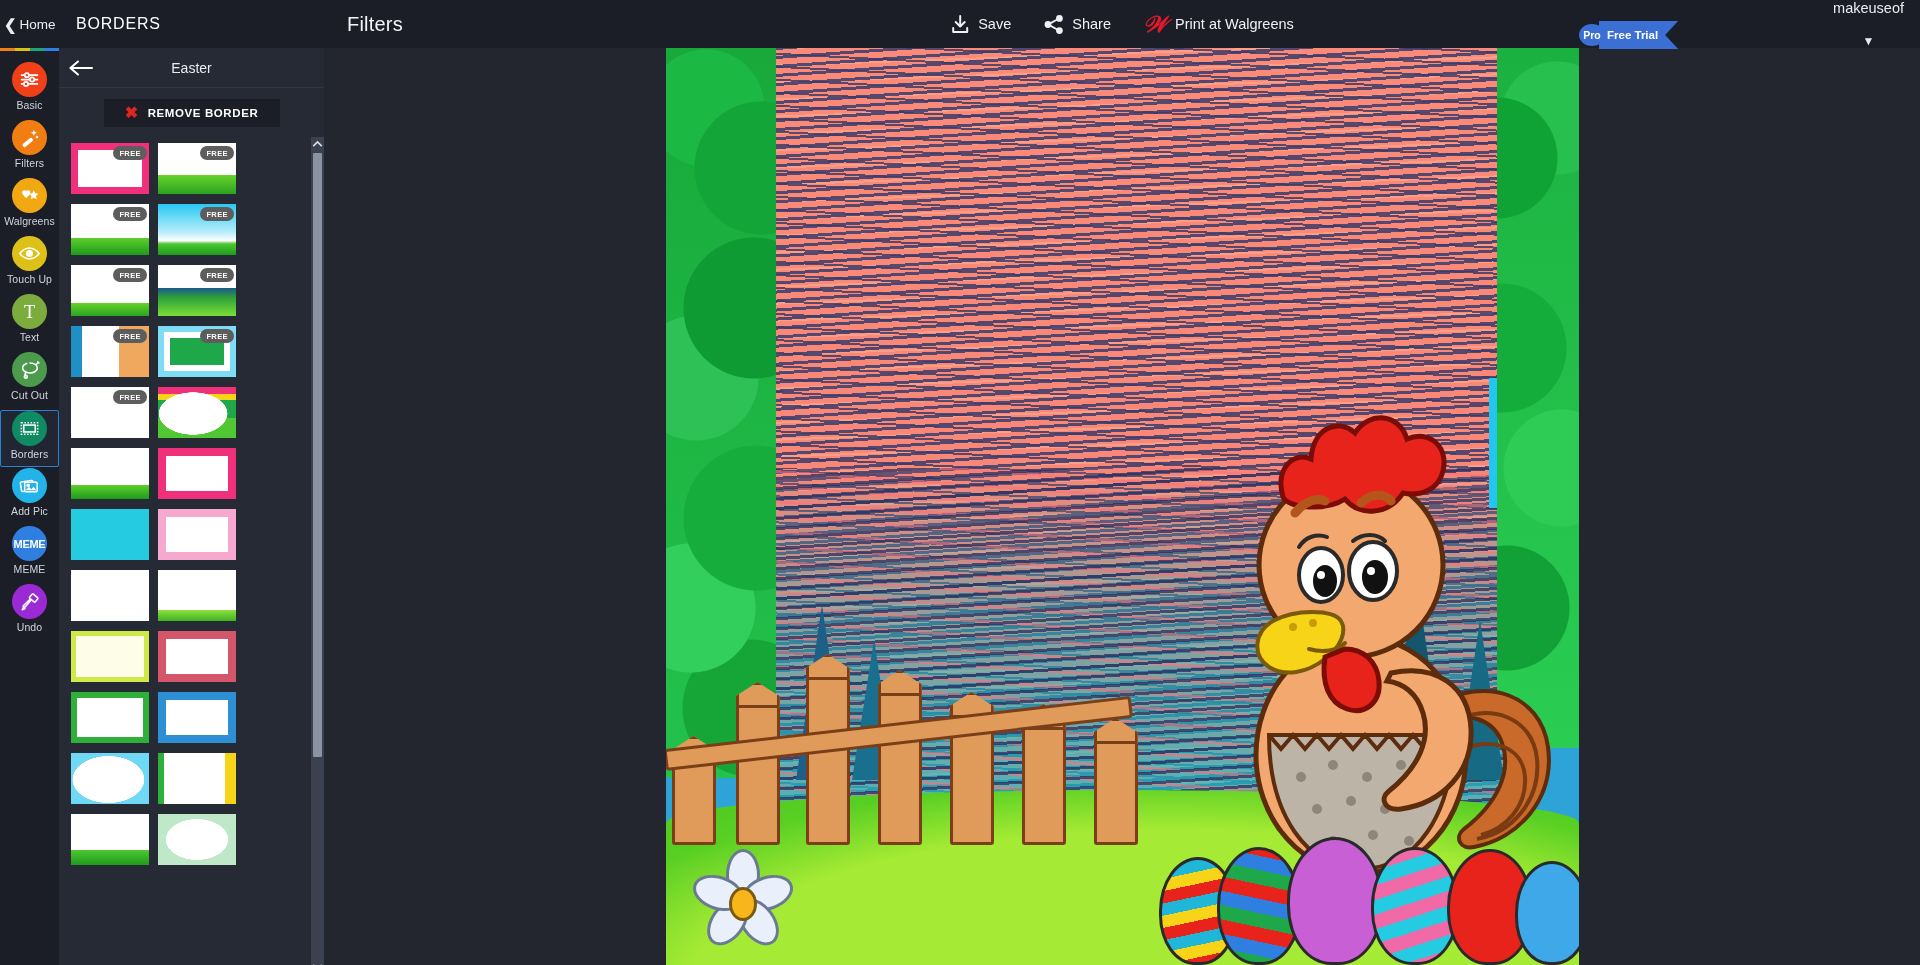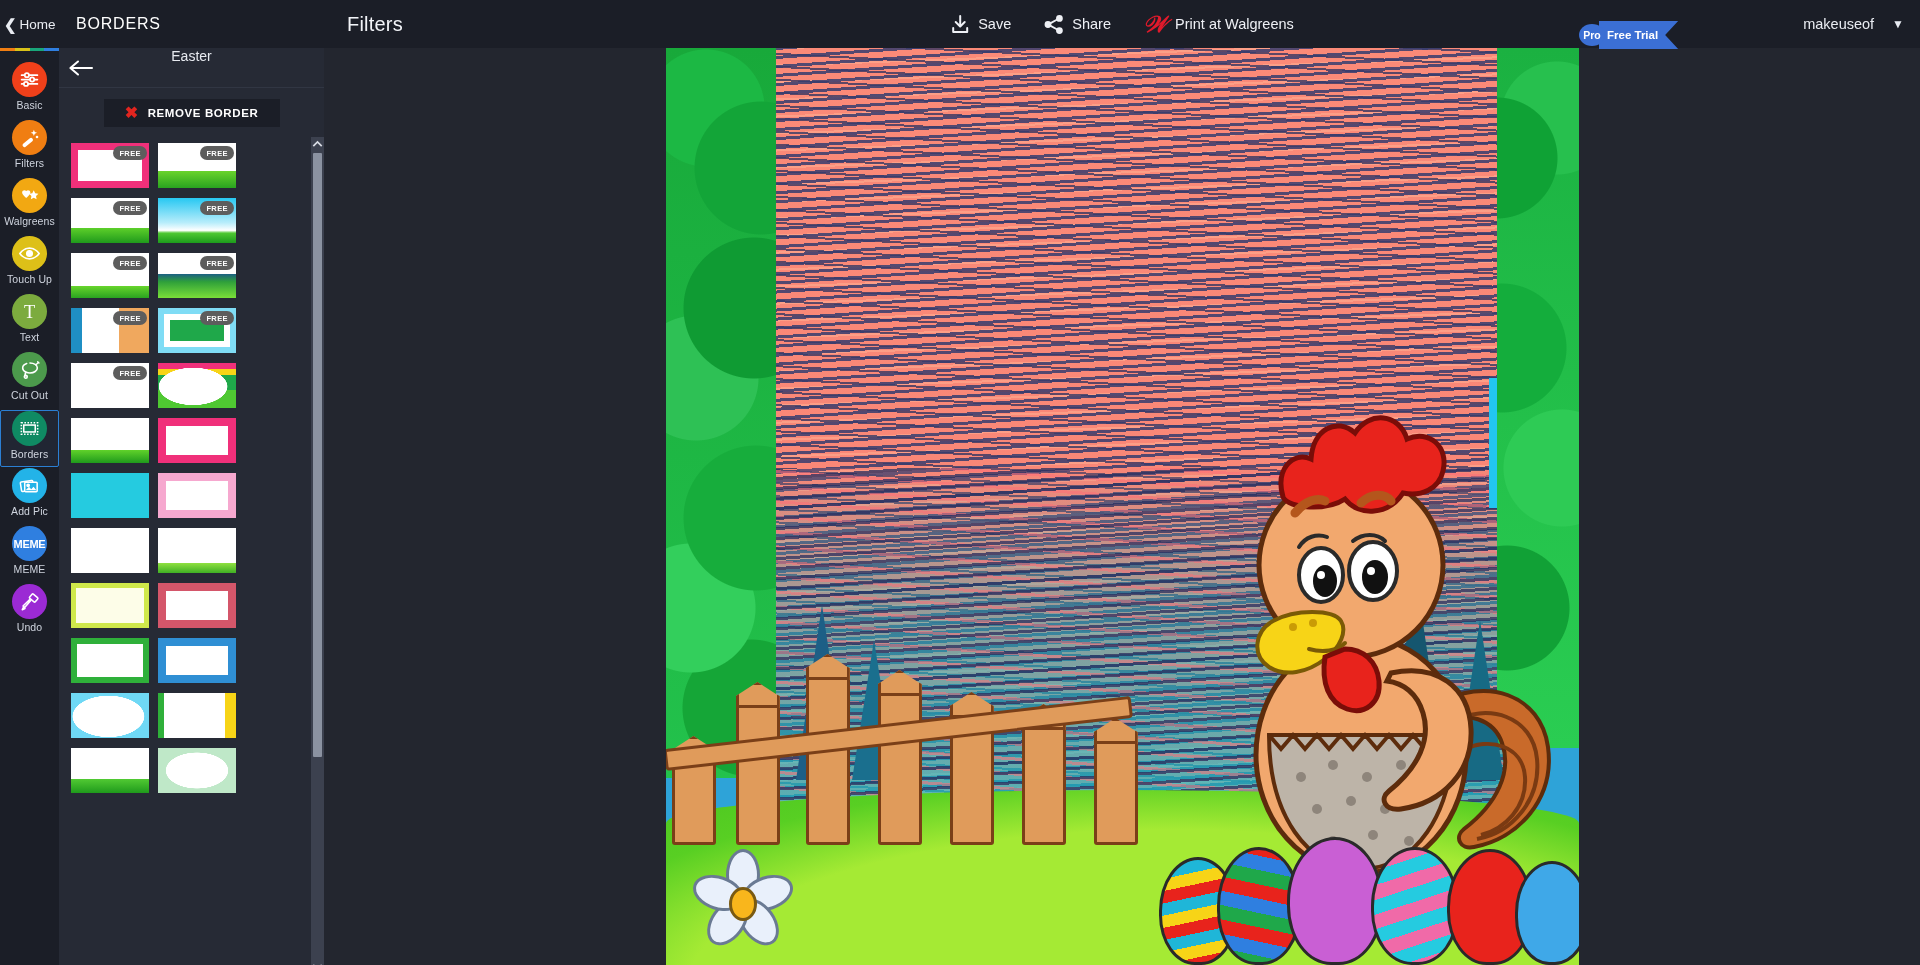--- a/index.html
+++ b/index.html
@@ -60,21 +60,21 @@
   .panel-head {
     height: 48px; background: #1b1e27;
     display: flex; align-items: center; position: relative;
   }
   .panel-title {
     color: #fff; font-size: 16px; letter-spacing: .8px;
     padding-left: 17px; font-weight: 400;
   }
   .panel-subhead {
     height: 40px; background: #262a35;
-    display: flex; align-items: flex-start; position: relative;
+    display: flex; align-items: center; position: relative;
     border-bottom: 1px solid #313643;
   }
   .back-arrow {
     width: 44px; height: 40px; display: flex; align-items: center;
     justify-content: center; cursor: pointer; color: #fff;
   }
   .subhead-title {
     position: absolute; left: 0; right: 0; text-align: center;
     color: #e7eaf0; font-size: 14px; pointer-events: none;
   }
@@ -88,21 +88,21 @@
   .x-ico { color: #e2251f; font-size: 16px; font-weight: 700; line-height: 1; }
 
   .thumbs-area { position: relative; height: 837px; }
   .thumbs {
     position: absolute; inset: 0 13px 0 0;
     padding: 6px 0 0 0;
     display: flex; flex-wrap: wrap; align-content: flex-start;
     gap: 10px 9px; padding-left: 12px; overflow: hidden;
   }
   .thumb {
-    width: 78px; height: 45px; position: relative; cursor: pointer;
+    width: 78px; height: 51px; position: relative; cursor: pointer;
     background: #ffffff; overflow: hidden; flex: 0 0 78px;
   }
   .thumb .free {
     position: absolute; top: 3px; right: 2px;
     background: #5d5d5d; color: #fff; font-size: 7.5px; font-weight: 700;
     padding: 2.5px 6px; border-radius: 9px; letter-spacing: .4px;
     z-index: 5;
   }
   .thumb .art { position: absolute; inset: 0; }
 
@@ -151,21 +151,21 @@
     justify-content: center; border-radius: 50%; z-index: 2;
   }
   .pro-tail {
     height: 28px; background: #3b6fd4; color: #fff; font-size: 11.5px;
     font-weight: 700; display: flex; align-items: center; padding: 0 20px 0 8px;
     margin-left: -6px;
     clip-path: polygon(0 0, 100% 0, calc(100% - 13px) 50%, 100% 100%, 0 100%);
   }
   .user-menu {
     position: absolute; right: 16px; display: flex; align-items: center; gap: 18px;
-    color: #e9ecf2; font-size: 14.5px; cursor: pointer;
+    color: #e9ecf2; font-size: 14.5px; cursor: pointer; flex-direction: column;
   }
   .user-chev { font-size: 12px; }
 
   
   .canvas-wrap {
     position: absolute; top: 48px; left: 0; right: 0; bottom: 0;
     display: flex; align-items: flex-start; justify-content: center;
   }
   .canvas {
     width: 913px; height: 917px; position: relative; overflow: hidden;

